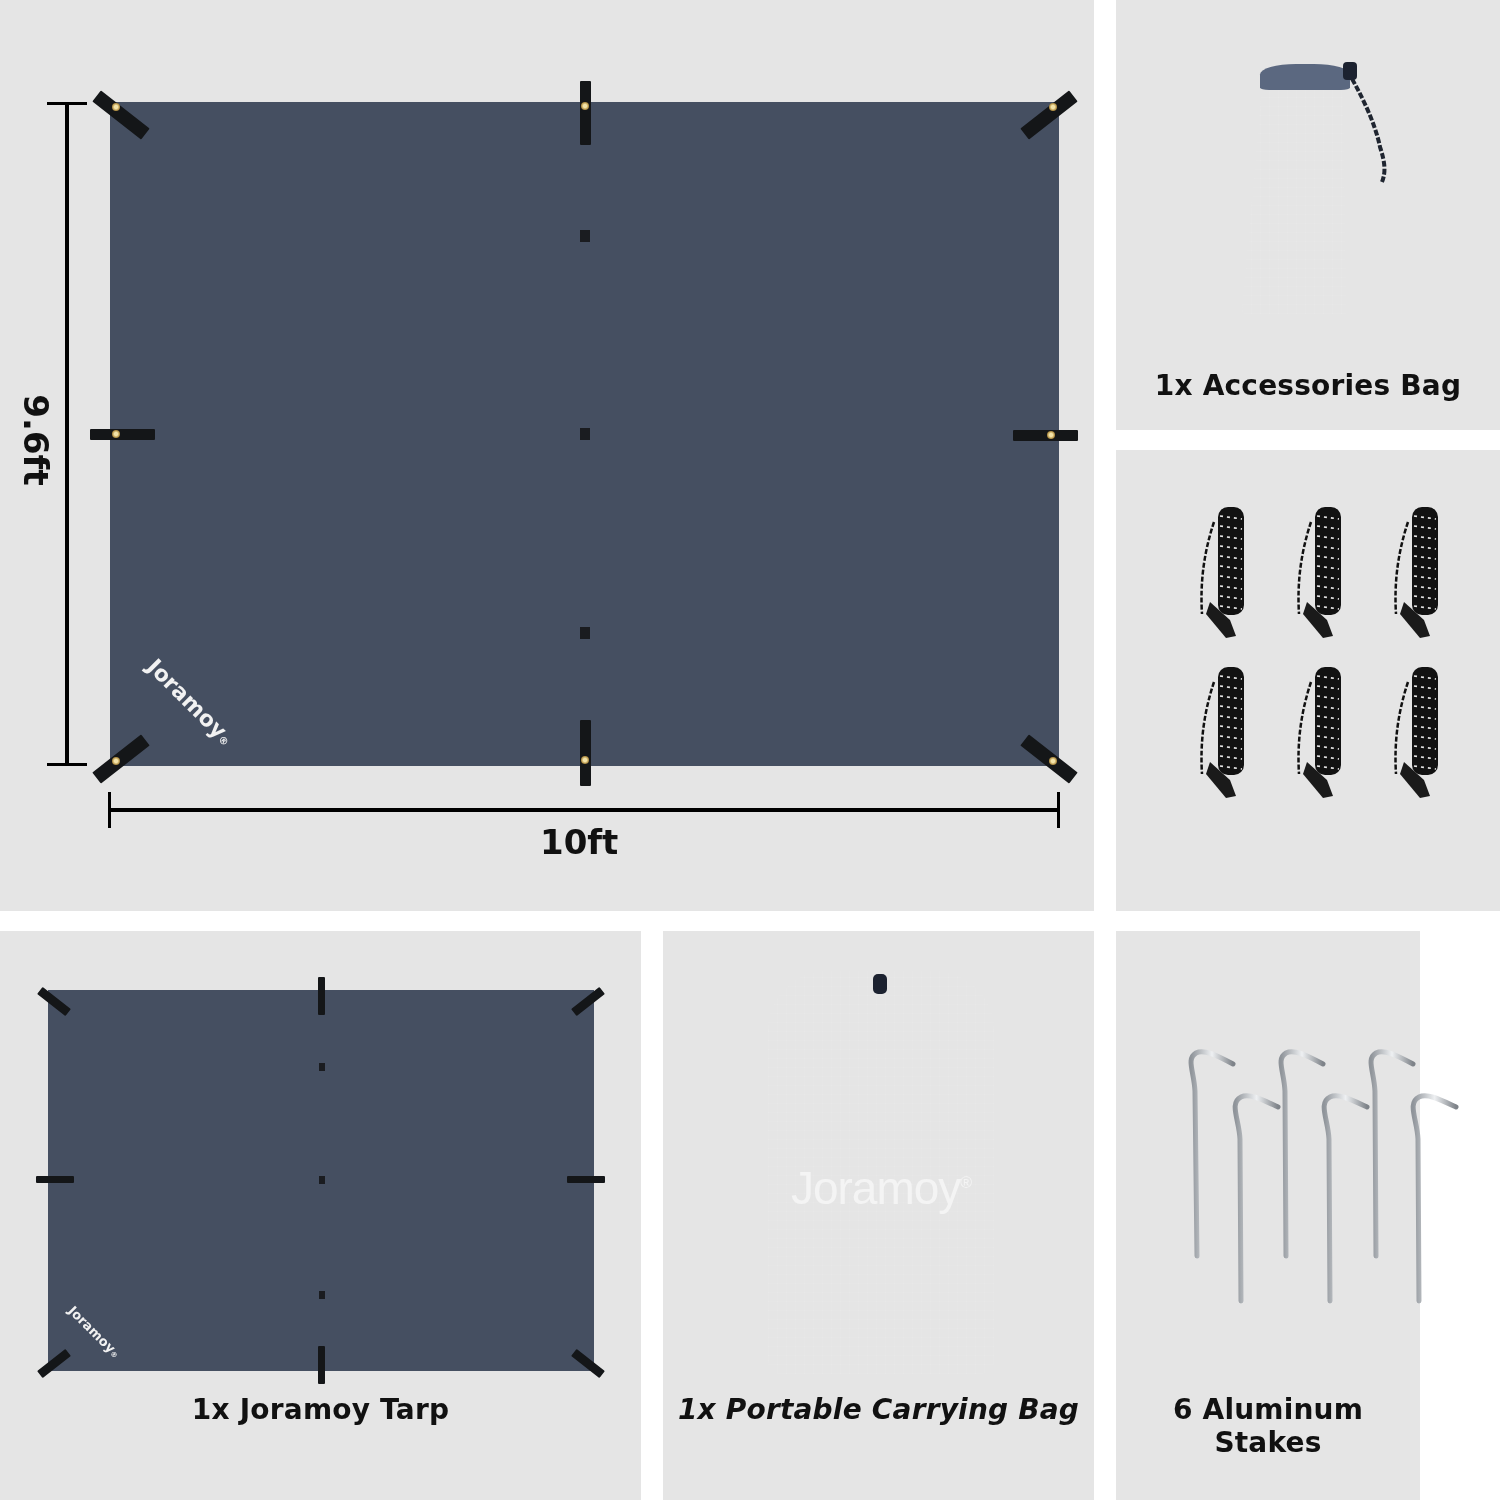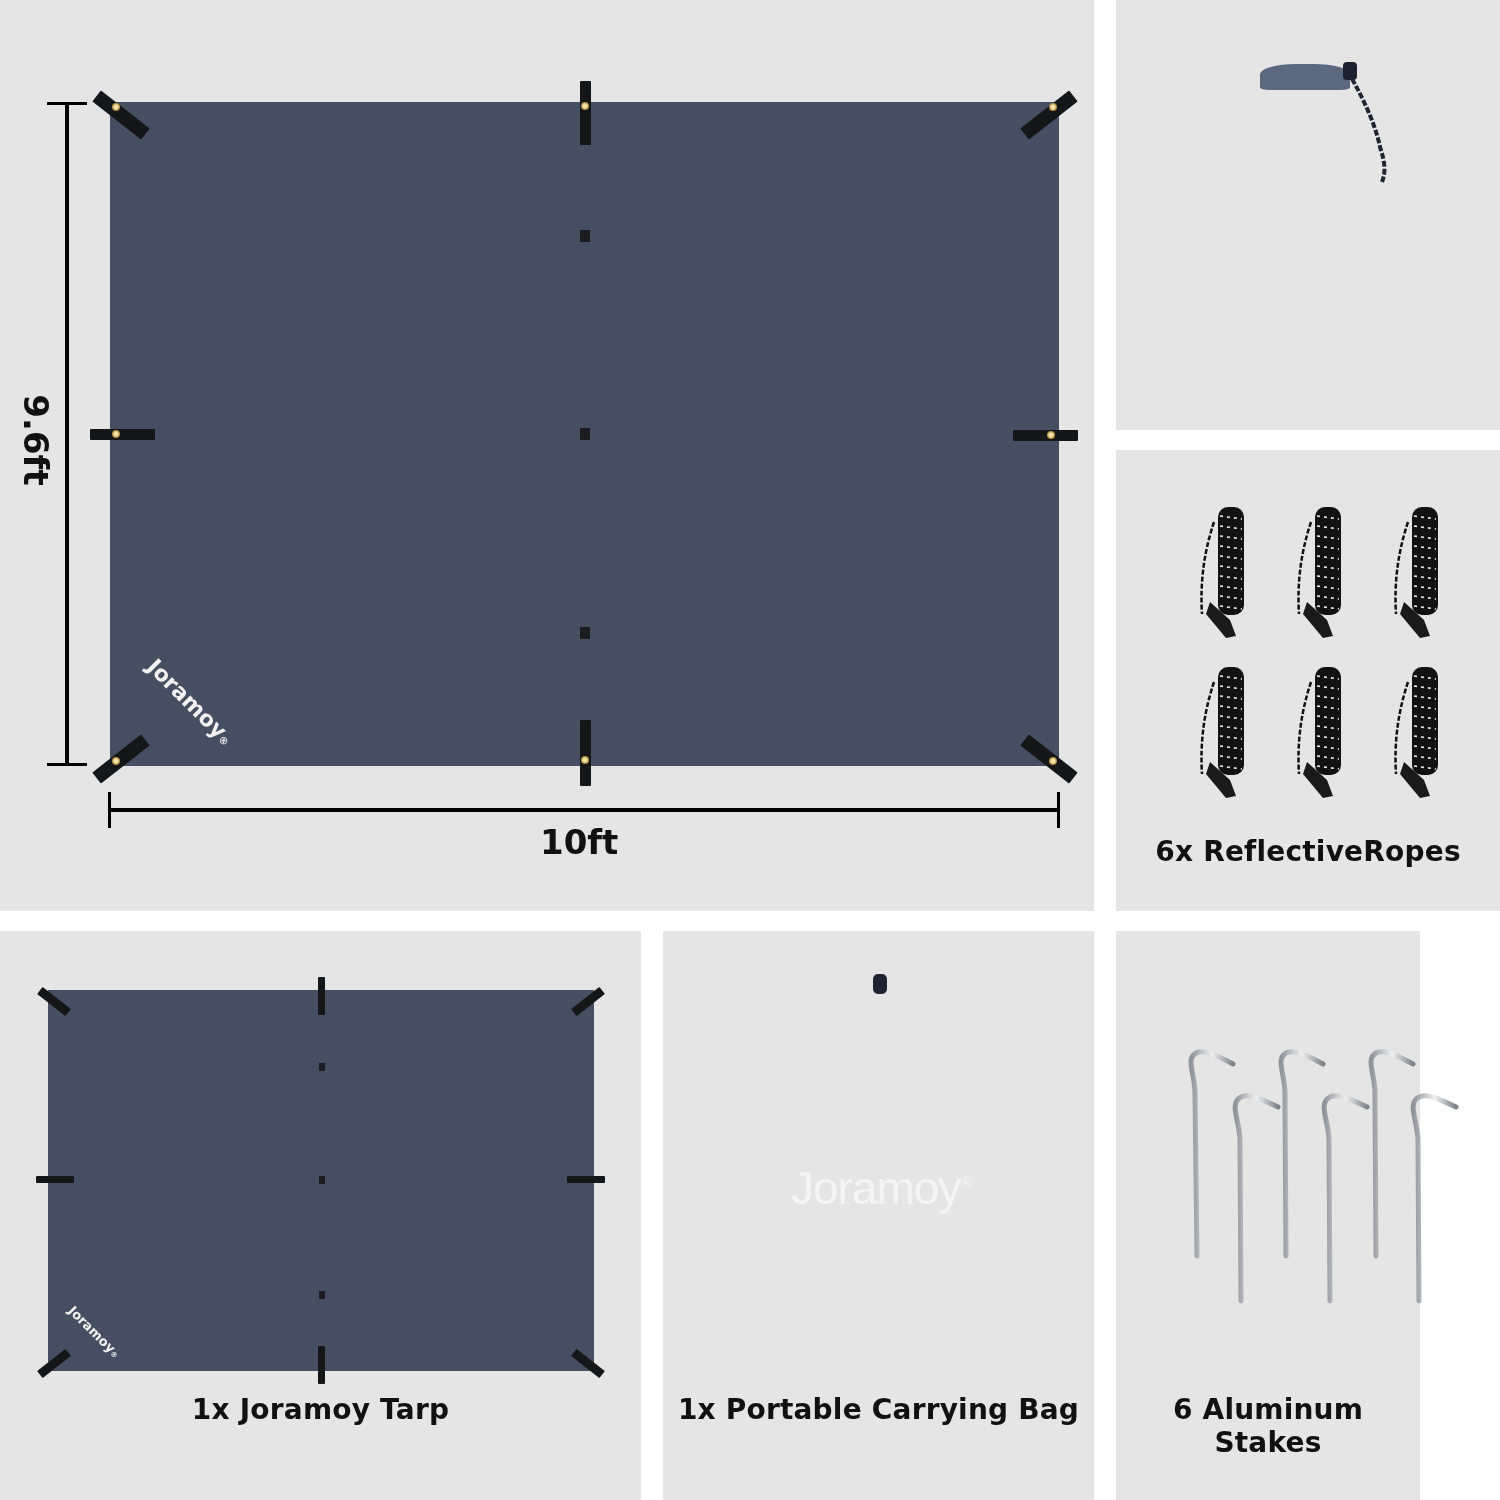--- a/index.html
+++ b/index.html
@@ -65,20 +65,21 @@
 
 <div class="panel" style="left:1116px;top:0;width:384px;height:430px;">
   <div style="position:absolute;left:124px;top:52px;width:150px;height:265px;">
     <div class="bag ripstop" style="position:absolute;left:2px;top:22px;width:118px;height:240px;border-radius:22px 22px 4px 4px;clip-path:polygon(18% 0,85% 0,88% 100%,0 100%);"></div>
     <div style="position:absolute;left:20px;top:12px;width:90px;height:26px;background:#5b6880;border-radius:40% 40% 10% 10%;"></div>
     <svg width="150" height="265" style="position:absolute;left:0;top:0;">
       <path d="M108 20 C 120 40, 135 70, 140 95 C 145 110, 146 120, 142 130" stroke="#1f2530" stroke-width="4" fill="none" stroke-dasharray="6 2"></path>
       <rect x="103" y="10" width="14" height="18" rx="4" fill="#1c2230"></rect>
     </svg>
   </div>
+  <div class="label" style="top:369px;">1x Accessories Bag</div>
 </div>
 
 <div class="panel" style="left:1116px;top:450px;width:384px;height:461px;">
   <div id="ropes" style="position:absolute;left:80px;top:52px;width:260px;height:300px;">
       <div style="position: absolute; left: 0px; top: 0px; width: 60px; height: 140px;"><svg width="60" height="140">
           <path d="M18 20 C 8 50, 4 80, 6 112" stroke="#111" stroke-width="2.5" fill="none" stroke-dasharray="5 2"></path>
           <rect x="22" y="5" width="26" height="108" rx="10" fill="#121212"></rect>
           <g stroke="#e8e8e8" stroke-width="1.6" stroke-dasharray="3 4">
             <line x1="24" y1="14" x2="46" y2="17"></line>
             <line x1="24" y1="24" x2="46" y2="27"></line>
@@ -172,21 +173,20 @@
             <line x1="24" y1="54" x2="46" y2="57"></line>
             <line x1="24" y1="64" x2="46" y2="67"></line>
             <line x1="24" y1="74" x2="46" y2="77"></line>
             <line x1="24" y1="84" x2="46" y2="87"></line>
             <line x1="24" y1="94" x2="46" y2="97"></line>
             <line x1="24" y1="104" x2="46" y2="107"></line>
           </g>
           <path d="M14 100 L34 118 L40 134 L30 136 L10 112 Z" fill="#1a1a1a"></path>
         </svg></div>
     </div>
-  <div class="label" style="top:385px;">6x ReflectiveRopes</div>
 </div>
 
 <div class="panel" style="left:0;top:931px;width:641px;height:569px;">
   <div class="tarp" style="left:48px;top:59px;width:546px;height:381px;">
     <div class="mark" style="left:271px;top:73px;width:6px;height:8px;"></div>
     <div class="mark" style="left:271px;top:186px;width:6px;height:8px;"></div>
     <div class="mark" style="left:271px;top:301px;width:6px;height:8px;"></div>
     <div class="brand-diag" style="left:28px;top:313px;font-size:13px;transform:rotate(45deg);">
       <span>Joramoy</span><span style="font-size:7px;">®</span>
     </div>
@@ -202,21 +202,21 @@
   <div class="label" style="top:462px;">1x Joramoy Tarp</div>
 </div>
 
 <div class="panel" style="left:663px;top:931px;width:431px;height:569px;">
   <div class="bag ripstop" style="left:105px;top:40px;width:226px;height:403px;border-radius:60px 60px 14px 14px;">
     <div style="position:absolute;left:0;right:0;top:190px;text-align:center;color:#f4f4f4;font-size:46px;font-family:'Liberation Sans',sans-serif;letter-spacing:-1px;">
       <span>Joramoy</span><sup style="font-size:16px;">®</sup>
     </div>
   </div>
   <div style="position:absolute;left:210px;top:43px;width:14px;height:20px;background:#1c2230;border-radius:5px;"></div>
-  <div class="label" style="top:462px;">1x Portable Carrying Bag</div>
+  <div class="label" style="top:462px;font-style:italic;">1x Portable Carrying Bag</div>
 </div>
 
 <div class="panel" style="left:1116px;top:931px;width:304px;height:569px;">
   <svg width="384" height="400" style="position:absolute;left:0;top:0;">
     <defs>
       <linearGradient id="metal" x1="0" x2="1">
         <stop offset="0" stop-color="#8f949a"></stop>
           <stop offset="0.5" stop-color="#eef0f2"></stop>
           <stop offset="1" stop-color="#7d8288"></stop>
       </linearGradient>

